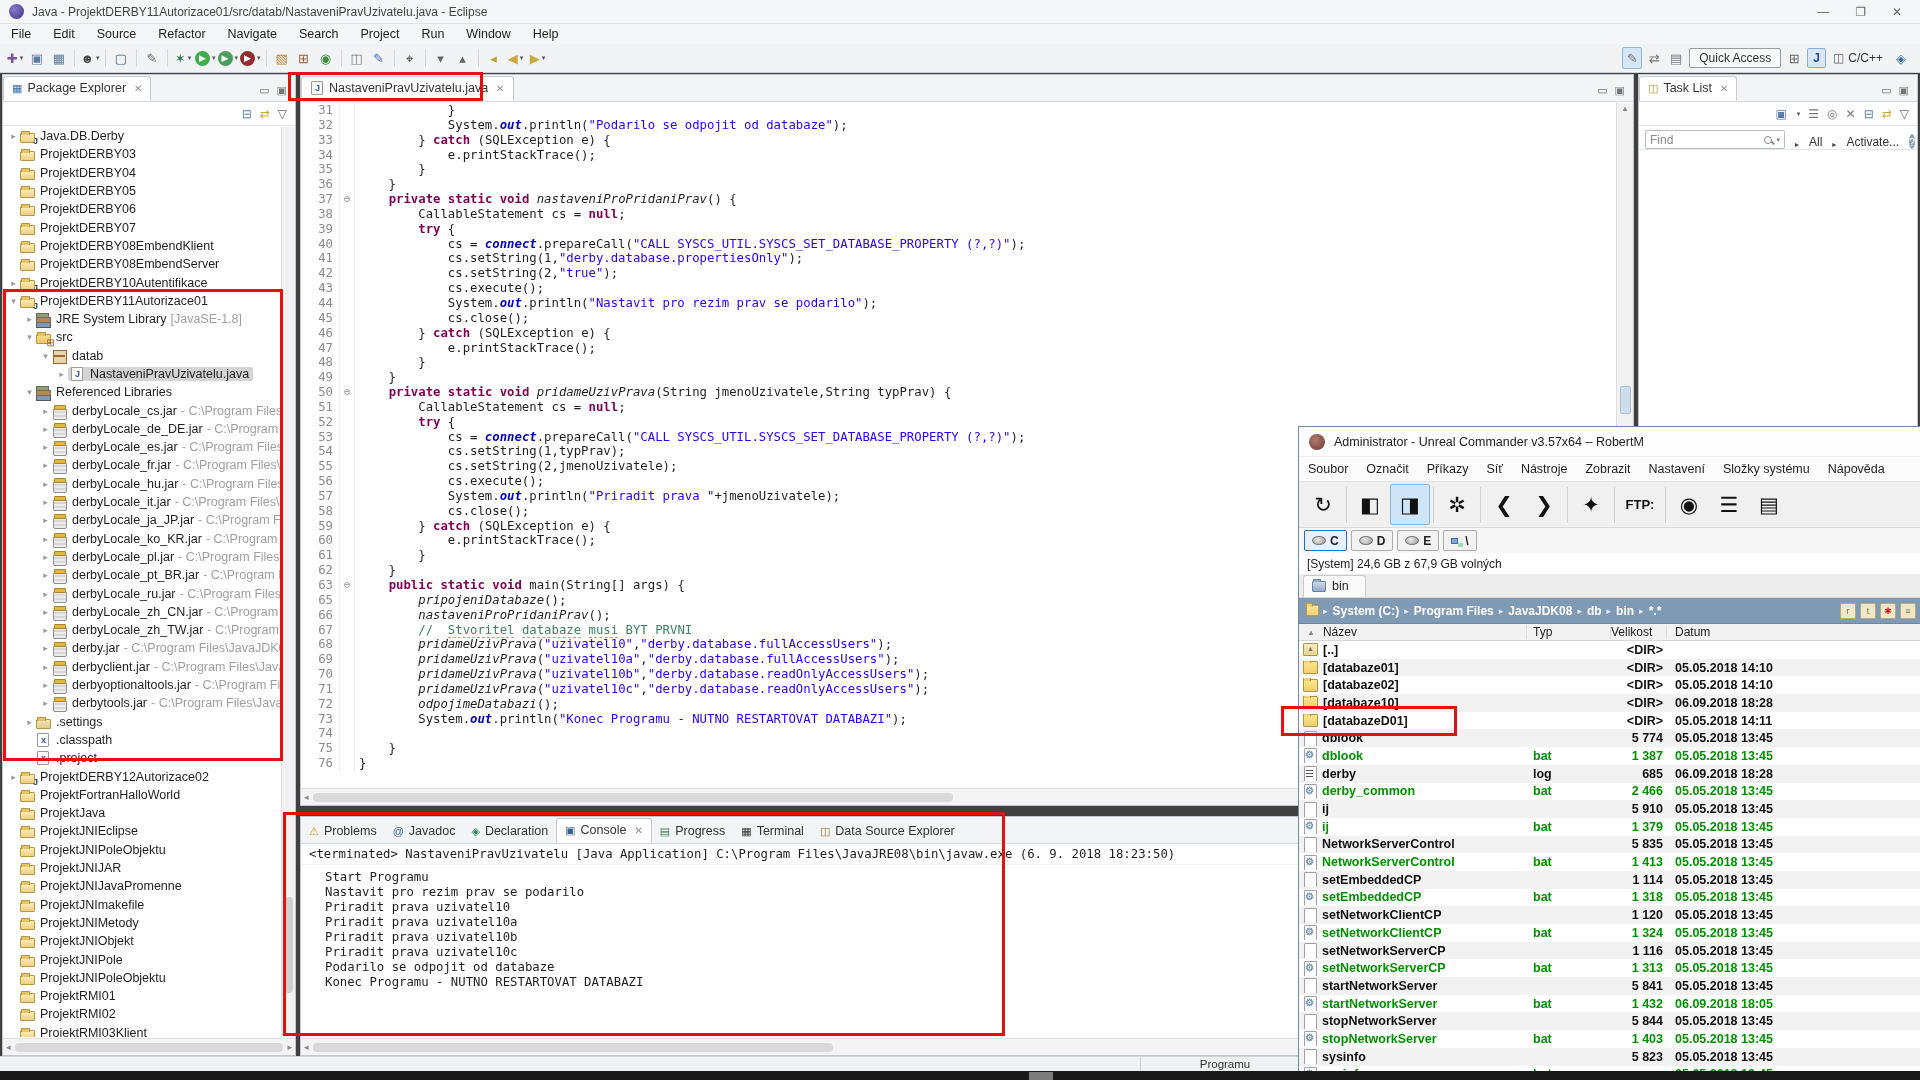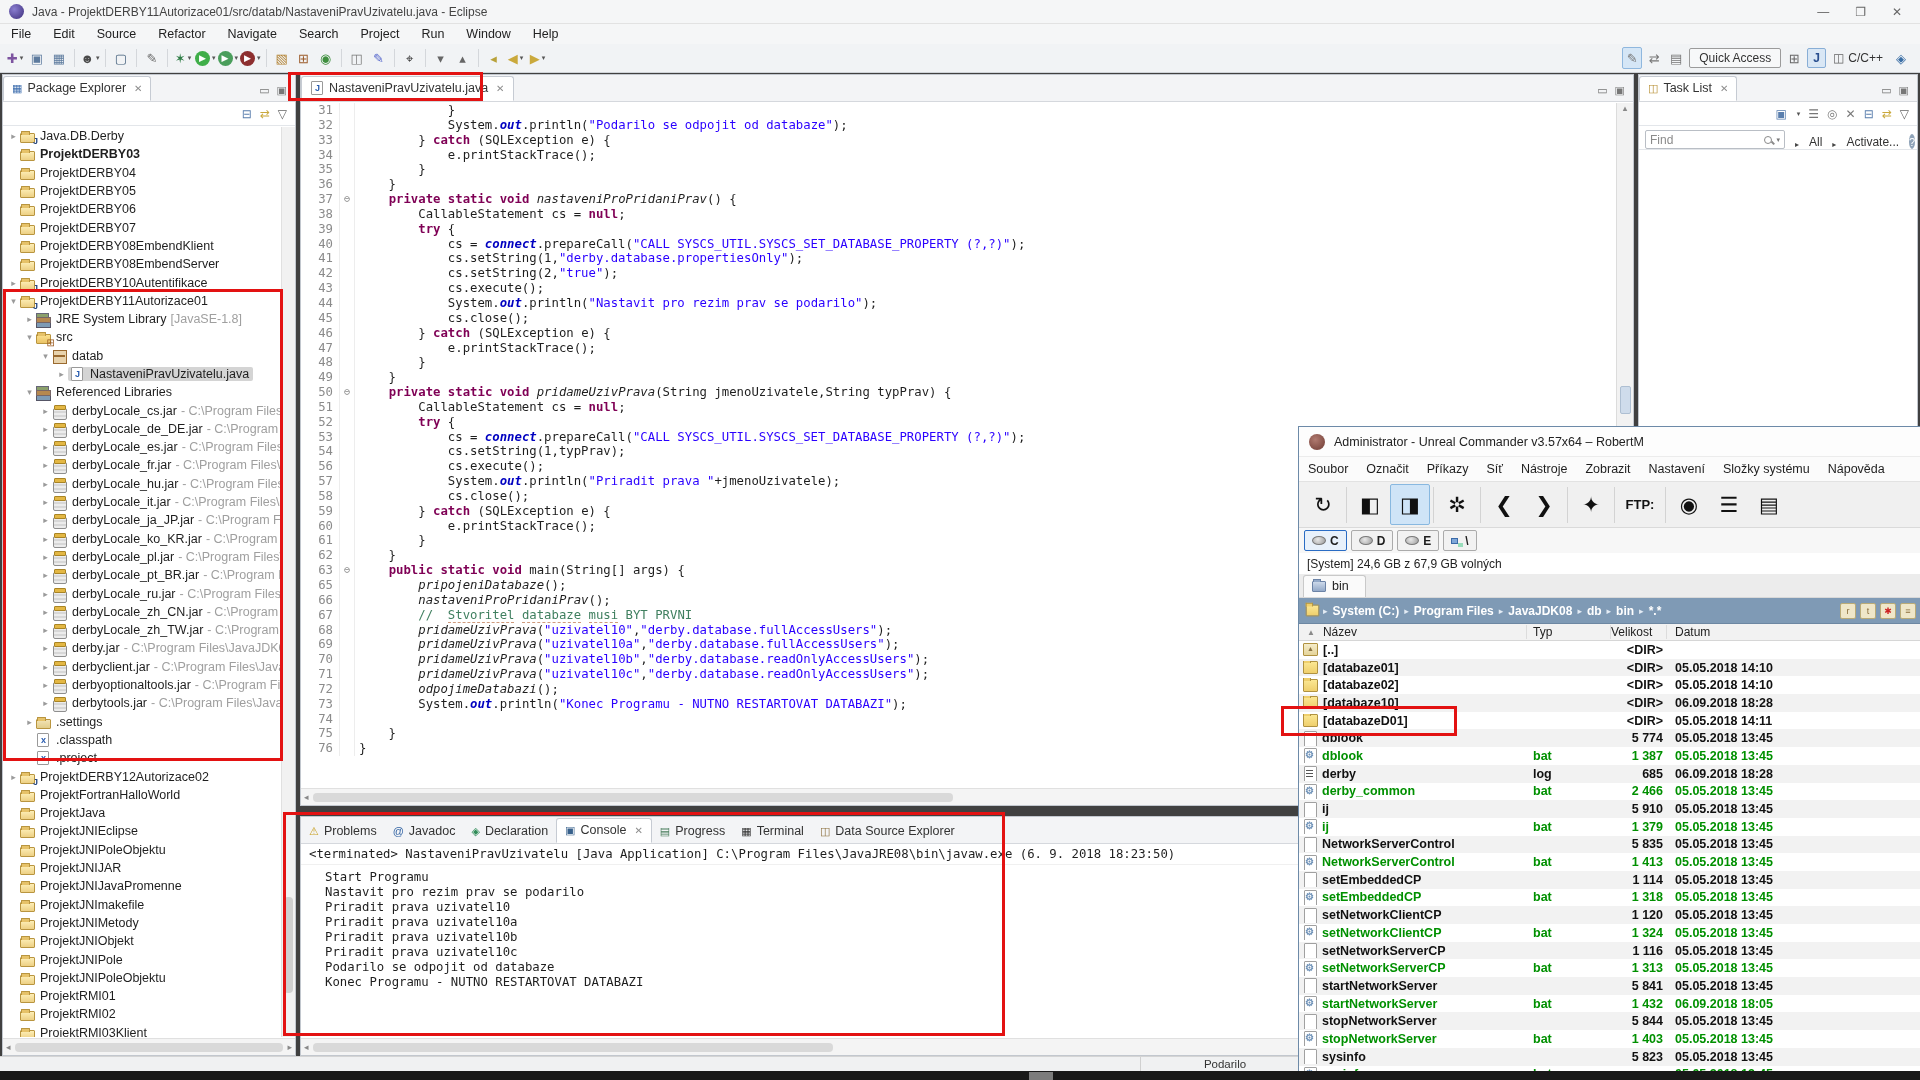--- a/index.html
+++ b/index.html
@@ -322,21 +322,21 @@
       <span>▽</span>
     </div>
     <div id="pe-tree">
         <div class="trow" style="padding-left: 4px;">
           <span class="arr">▸</span>
           <span class="ic ic-proj jb">
             <span class="fold"></span>
           </span>
           <span>Java.DB.Derby</span>
         </div>
-        <div class="trow" style="padding-left: 4px; font-weight: bold;">
+        <div class="trow" style="padding-left: 4px;">
           <span class="arr"></span>
           <span class="ic ic-proj">
             <span class="fold"></span>
           </span>
           <span>ProjektDERBY03</span>
         </div>
         <div class="trow" style="padding-left: 4px;">
           <span class="arr"></span>
           <span class="ic ic-proj">
             <span class="fold"></span>
@@ -695,20 +695,21 @@
         <div class="cline"><span class="lnum">45</span><span class="fcol"></span><span>            cs.close();</span></div>
         <div class="cline"><span class="lnum">46</span><span class="fcol"></span><span>        } <span class="k">catch</span> (SQLException e) {</span></div>
         <div class="cline"><span class="lnum">47</span><span class="fcol"></span><span>            e.printStackTrace();</span></div>
         <div class="cline"><span class="lnum">48</span><span class="fcol"></span><span>        }</span></div>
         <div class="cline"><span class="lnum">49</span><span class="fcol"></span><span>    }</span></div>
         <div class="cline"><span class="lnum">50</span><span class="fcol">⊖</span><span>    <span class="k">private</span> <span class="k">static</span> <span class="k">void</span> <span class="i">pridameUzivPrava</span>(String jmenoUzivatele,String typPrav) {</span></div>
         <div class="cline"><span class="lnum">51</span><span class="fcol"></span><span>        CallableStatement cs = <span class="k">null</span>;</span></div>
         <div class="cline"><span class="lnum">52</span><span class="fcol"></span><span>        <span class="k">try</span> {</span></div>
         <div class="cline"><span class="lnum">53</span><span class="fcol"></span><span>            cs = <span class="f">connect</span>.prepareCall(<span class="s">"CALL SYSCS_UTIL.SYSCS_SET_DATABASE_PROPERTY (?,?)"</span>);</span></div>
         <div class="cline"><span class="lnum">54</span><span class="fcol"></span><span>            cs.setString(1,typPrav);</span></div>
+        <div class="cline"><span class="lnum">55</span><span class="fcol"></span><span>            cs.setString(2,jmenoUzivatele);</span></div>
         <div class="cline"><span class="lnum">56</span><span class="fcol"></span><span>            cs.execute();</span></div>
         <div class="cline"><span class="lnum">57</span><span class="fcol"></span><span>            System.<span class="f">out</span>.println(<span class="s">"Priradit prava "</span>+jmenoUzivatele);</span></div>
         <div class="cline"><span class="lnum">58</span><span class="fcol"></span><span>            cs.close();</span></div>
         <div class="cline"><span class="lnum">59</span><span class="fcol"></span><span>        } <span class="k">catch</span> (SQLException e) {</span></div>
         <div class="cline"><span class="lnum">60</span><span class="fcol"></span><span>            e.printStackTrace();</span></div>
         <div class="cline"><span class="lnum">61</span><span class="fcol"></span><span>        }</span></div>
         <div class="cline"><span class="lnum">62</span><span class="fcol"></span><span>    }</span></div>
         <div class="cline"><span class="lnum">63</span><span class="fcol">⊖</span><span>    <span class="k">public</span> <span class="k">static</span> <span class="k">void</span> main(String[] args) {</span></div>
         <div class="cline"><span class="lnum">65</span><span class="fcol"></span><span>        <span class="i">pripojeniDatabaze</span>();</span></div>
         <div class="cline"><span class="lnum">66</span><span class="fcol"></span><span>        <span class="i">nastaveniProPridaniPrav</span>();</span></div>
@@ -815,21 +816,21 @@
       </span>
       <span class="tri">▸</span>
       <span class="tlink">All</span>
       <span class="tri">▸</span>
       <span class="tlink">Activate...</span>
       <span class="helpc">?</span>
     </div>
   </div>
 
   <div class="abs" id="statusbar">
-    <div id="writable">Podarilo</div>
+    <div id="writable">Programu</div>
   </div>
 
   <div class="abs" id="uc">
     <div id="uc-title">
       <span class="uclogo"></span>
       <span>Administrator - Unreal Commander v3.57x64 – RobertM</span>
     </div>
     <div id="uc-menu">
         <span>Soubor</span>
         <span>Označit</span>

